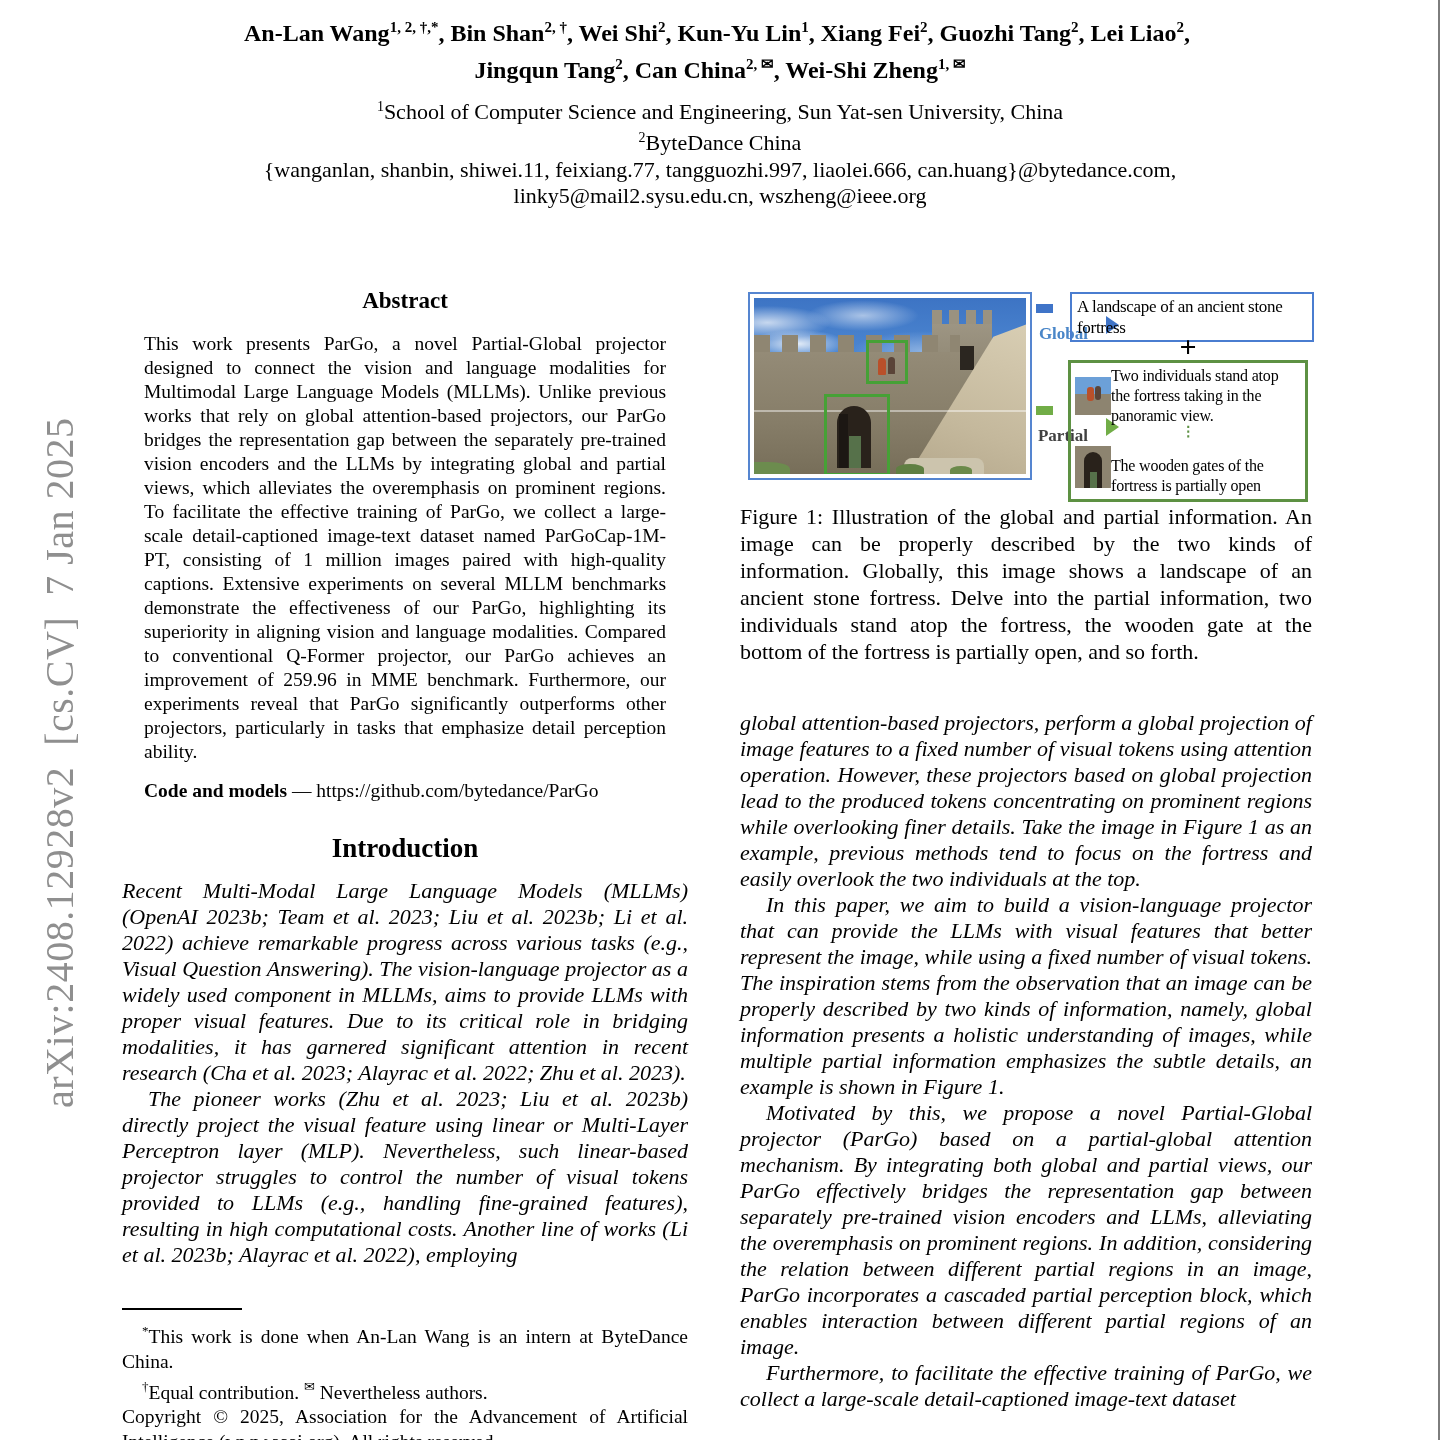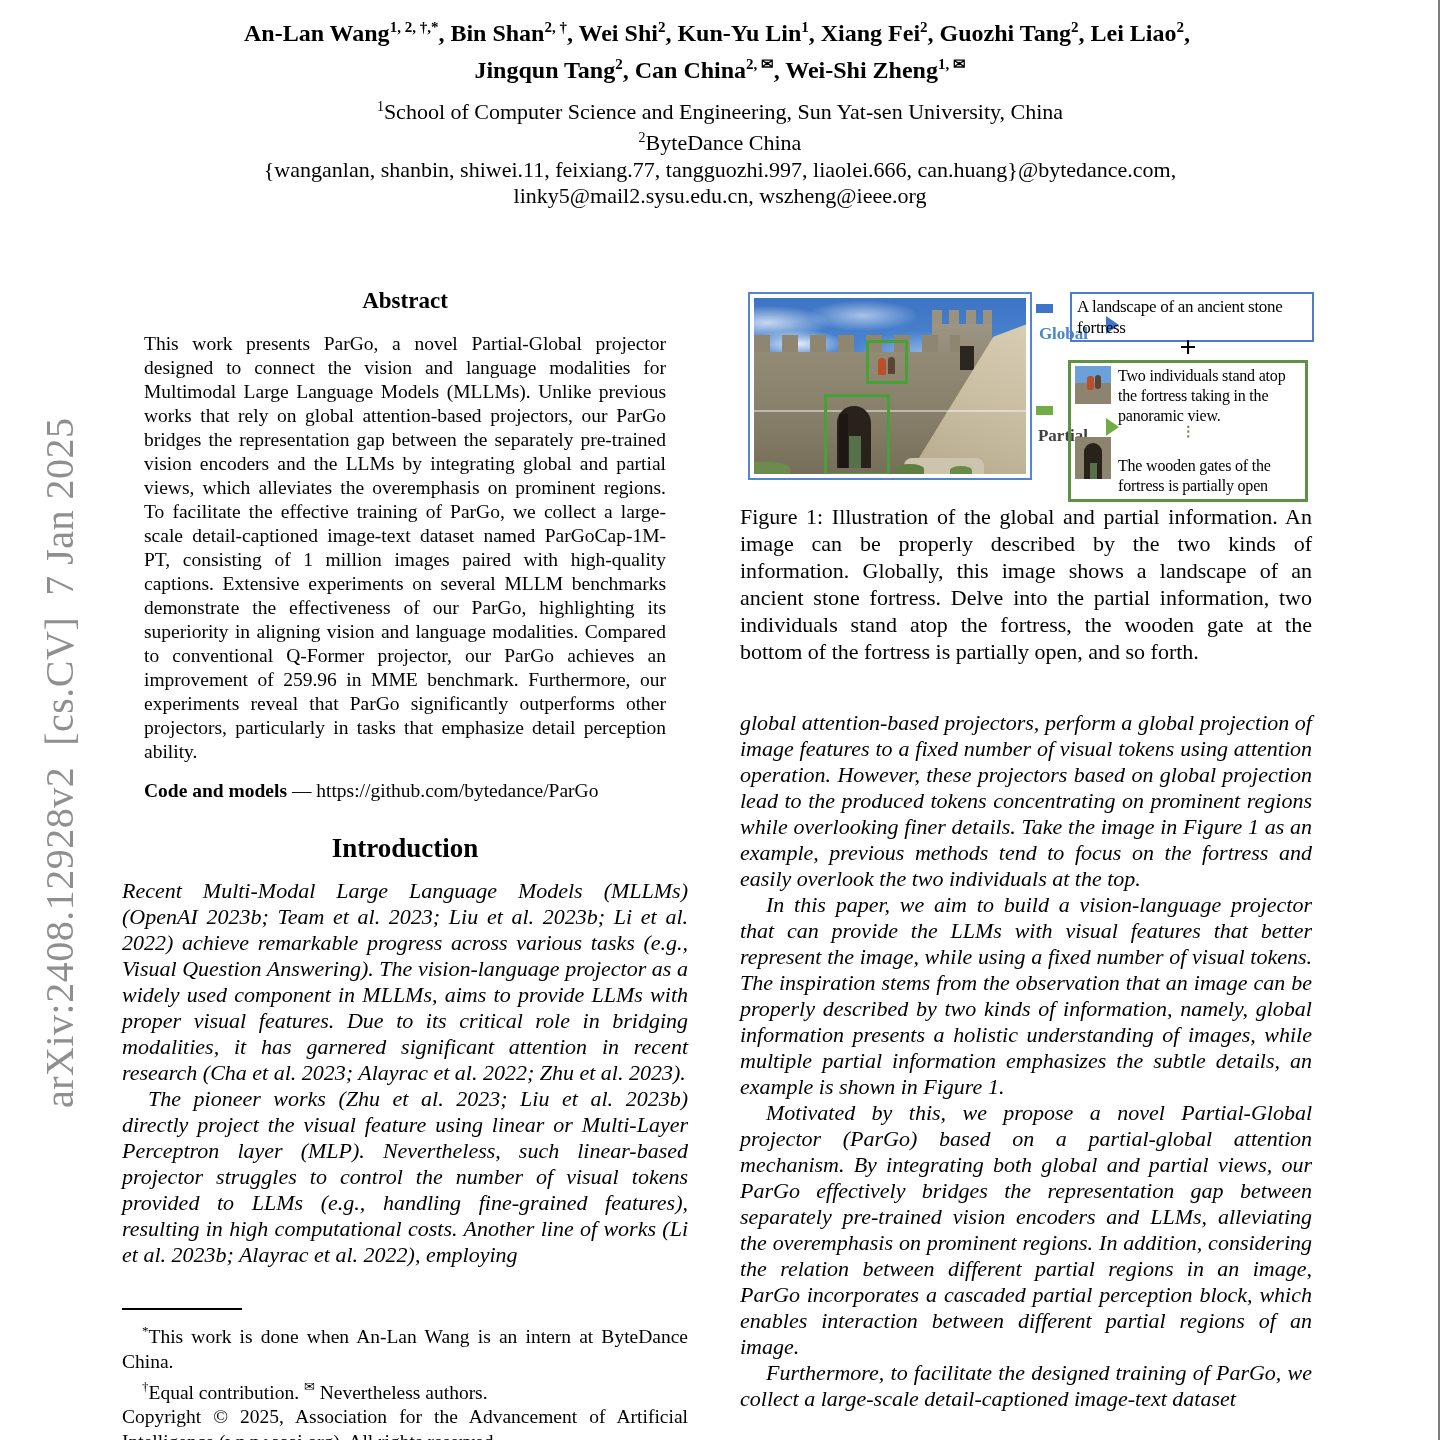--- a/index.html
+++ b/index.html
@@ -87,21 +87,21 @@
           font-family:Liberation Serif, serif;font-weight:bold;font-size:17px;}
   .lbl-global{left:276px;top:32px;color:#4a86c8;}
   .lbl-partial{left:276px;top:134px;color:#404040;}
 
   .gbox{position:absolute;font-size:17px;line-height:21px;letter-spacing:-0.3px;}
   .global-box{left:322px;top:0;width:230px;min-height:40px;border:2.5px solid #4a7dd0;
               padding:2px 5px;}
   .plus{position:absolute;left:422px;top:40px;width:36px;text-align:center;
         font-size:30px;font-weight:bold;line-height:30px;}
   .partial-box{left:320px;top:68px;width:226px;border:3px solid #5d9143;padding:3px 4px;}
-  .prow{display:flex;gap:7px;align-items:flex-start;}
+  .prow{display:flex;align-items:center;}
   .ptext{font-size:16px;line-height:20px;letter-spacing:-0.2px;}
   .pdots{text-align:center;color:#5d9143;font-size:14px;line-height:11px;font-weight:bold;}
   .thumb{position:relative;overflow:hidden;flex:0 0 auto;}
   .thumb1{width:36px;height:38px;background:linear-gradient(180deg,#6ca0d8 0 45%,#8d8470 45% 100%);}
   .thumb1 .tp1{position:absolute;left:12px;top:10px;width:7px;height:14px;background:#b9502a;border-radius:3px;}
   .thumb1 .tp2{position:absolute;left:20px;top:9px;width:6px;height:14px;background:#5a4438;border-radius:3px;}
   .thumb2{width:36px;height:42px;background:#8d8470;}
   .thumb2 .ta{position:absolute;left:9px;top:6px;width:18px;height:36px;background:#29221b;border-radius:9px 9px 0 0;}
   .thumb2 .tg{position:absolute;left:15px;top:26px;width:7px;height:16px;background:#56714a;}
 
@@ -211,16 +211,16 @@
       </div>
     </div>
   </div>
 
   <p class="fig-caption">Figure 1: Illustration of the global and partial information. An image can be properly described by the two kinds of information. Globally, this image shows a landscape of an ancient stone fortress. Delve into the partial information, two individuals stand atop the fortress, the wooden gate at the bottom of the fortress is partially open, and so forth.</p>
 
   <section class="col-right">
     <p class="body-p">global attention-based projectors, perform a global projection of image features to a fixed number of visual tokens using attention operation. However, these projectors based on global projection lead to the produced tokens concentrating on prominent regions while overlooking finer details. Take the image in Figure 1 as an example, previous methods tend to focus on the fortress and easily overlook the two individuals at the top.</p>
     <p class="body-p indent">In this paper, we aim to build a vision-language projector that can provide the LLMs with visual features that better represent the image, while using a fixed number of visual tokens. The inspiration stems from the observation that an image can be properly described by two kinds of information, namely, global information presents a holistic understanding of images, while multiple partial information emphasizes the subtle details, an example is shown in Figure 1.</p>
     <p class="body-p indent">Motivated by this, we propose a novel Partial-Global projector (ParGo) based on a partial-global attention mechanism. By integrating both global and partial views, our ParGo effectively bridges the representation gap between separately pre-trained vision encoders and LLMs, alleviating the overemphasis on prominent regions. In addition, considering the relation between different partial regions in an image, ParGo incorporates a cascaded partial perception block, which enables interaction between different partial regions of an image.</p>
-    <p class="body-p indent">Furthermore, to facilitate the designed training of ParGo, we collect a large-scale detail-captioned image-text dataset</p>
+    <p class="body-p indent">Furthermore, to facilitate the effective training of ParGo, we collect a large-scale detail-captioned image-text dataset</p>
   </section>
 
 </div>
 
 </body></html>

